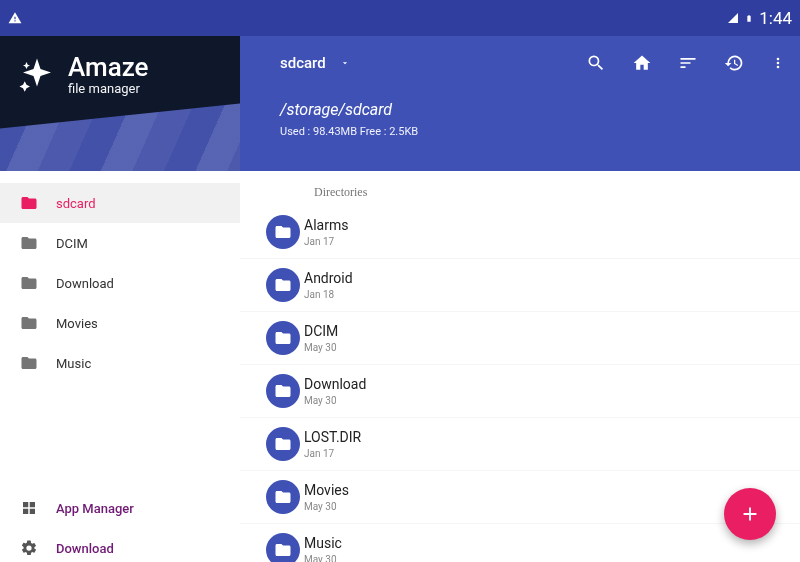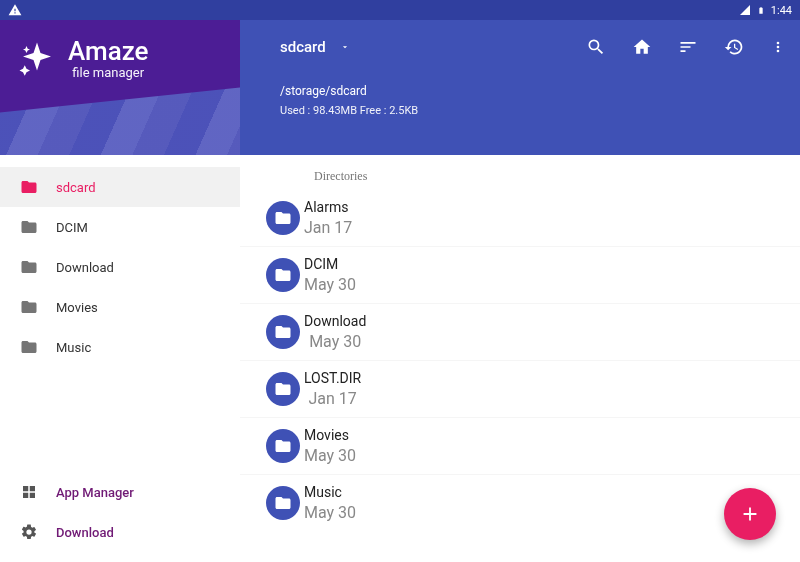--- a/index.html
+++ b/index.html
@@ -4,34 +4,34 @@
   <style>
     * { margin: 0; padding: 0; box-sizing: border-box; }
     body {
       font-family: Roboto, "Helvetica Neue", Arial, sans-serif;
       width: 800px; height: 562px; overflow: hidden;
       background: #fff; color: #212121; position: relative;
     }
 
     
     .status-bar {
-      height: 20px; background: #303F9F; color: #fff;
+      height: 36px; background: #303F9F; color: #fff;
       display: flex; align-items: center; padding: 0 8px;
-      font-size: 11px;
+      font-size: 17px;
     }
     .status-bar .right { margin-left: auto; display: flex; align-items: center; gap: 6px; }
 
     .main { display: flex; height: 542px; }
 
     
     .sidebar { width: 240px; background: #fff; display: flex; flex-direction: column; }
     .sidebar-header {
-      height: 135px; background: #4c1d95; color: #fff; position: relative;
+      height: 135px; background: #0f172a; color: #fff; position: relative;
       overflow: hidden;
-      display: flex; align-items: flex-start; padding: 18px 16px; text-align: center;
+      display: flex; align-items: flex-start; padding: 18px 16px;
     }
     .sidebar-header::after {
       content: ""; position: absolute; left: -40px; right: -40px; bottom: -30px; height: 85px;
       background:
         repeating-linear-gradient(115deg,
           #5865c3 0 30px,
           #4c5bbf 30px 60px,
           #6472cb 60px 90px);
       transform: skewY(-6deg);
       opacity: 0.85;
@@ -53,39 +53,39 @@
     .nav-bottom .nav-item { color: #701a75; font-weight: 500; }
 
     
     .content { flex: 1; display: flex; flex-direction: column; background: #fff; }
     .appbar { background: #3F51B5; color: #fff; padding: 0 14px 14px 40px; height: 135px; }
     .appbar-top { display: flex; align-items: center; height: 54px; }
     .crumb { display: flex; align-items: center; gap: 14px; font-size: 15px; font-weight: 500; }
     .appbar-actions { margin-left: auto; display: flex; align-items: center; gap: 26px; }
     .appbar-actions .ico { width: 20px; height: 20px; cursor: pointer; }
     .path-block { margin-top: 10px; }
-    .path-block .path { font-size: 12px; }
+    .path-block .path { font-size: 16px; font-style: italic; }
     .path-block .usage { font-size: 11px; margin-top: 6px; opacity: .92; }
 
     .section-label { font-size: 12px; color: #757575; padding: 14px 0 6px 74px; font-family: Liberation Serif, serif; }
 
     .file-list { flex: 1; overflow: hidden; }
     .file-row {
       display: flex; align-items: center; gap: 4px;
       padding: 9px 0 9px 26px; cursor: pointer;
       border-bottom: 1px solid #f5f5f5;
     }
     .file-row:last-child{border-bottom:none;}
     .file-chip {
       width: 34px; height: 34px; border-radius: 50%;
       background: #3F51B5; display: flex; align-items: center; justify-content: center;
       flex-shrink: 0;
     }
     .file-info .name { font-size: 14px; color: #222; }
-    .file-info .date { font-size: 16px; color: #888; margin-top: 3px; text-align: center; }
+    .file-info .date { font-size: 10px; color: #888; margin-top: 3px; }
 
     .fab {
       position: absolute; right: 24px; bottom: 22px;
       width: 52px; height: 52px; border-radius: 50%;
       background: #e91e63; color: #fff; display: flex;
       align-items: center; justify-content: center; font-size: 26px;
       box-shadow: 0 4px 10px rgba(0,0,0,.3); cursor: pointer;
     }
 
     svg { display: block; }
@@ -217,20 +217,31 @@
             <div class="date">Jan 17</div>
           </div>
         </div>
         <div class="file-row">
           <div class="file-chip">
             <svg width="18" height="18" viewBox="0 0 24 24">
               <path fill="#fff" d="M10 4H4c-1.1 0-2 .9-2 2v12c0 1.1.9 2 2 2h16c1.1 0 2-.9 2-2V8c0-1.1-.9-2-2-2h-8l-2-2z"></path>
             </svg>
           </div>
           <div class="file-info">
+            <div class="name">Android</div>
+            <div class="date">Jan 18</div>
+          </div>
+        </div>
+        <div class="file-row">
+          <div class="file-chip">
+            <svg width="18" height="18" viewBox="0 0 24 24">
+              <path fill="#fff" d="M10 4H4c-1.1 0-2 .9-2 2v12c0 1.1.9 2 2 2h16c1.1 0 2-.9 2-2V8c0-1.1-.9-2-2-2h-8l-2-2z"></path>
+            </svg>
+          </div>
+          <div class="file-info">
             <div class="name">DCIM</div>
             <div class="date">May 30</div>
           </div>
         </div>
         <div class="file-row">
           <div class="file-chip">
             <svg width="18" height="18" viewBox="0 0 24 24">
               <path fill="#fff" d="M10 4H4c-1.1 0-2 .9-2 2v12c0 1.1.9 2 2 2h16c1.1 0 2-.9 2-2V8c0-1.1-.9-2-2-2h-8l-2-2z"></path>
             </svg>
           </div>

